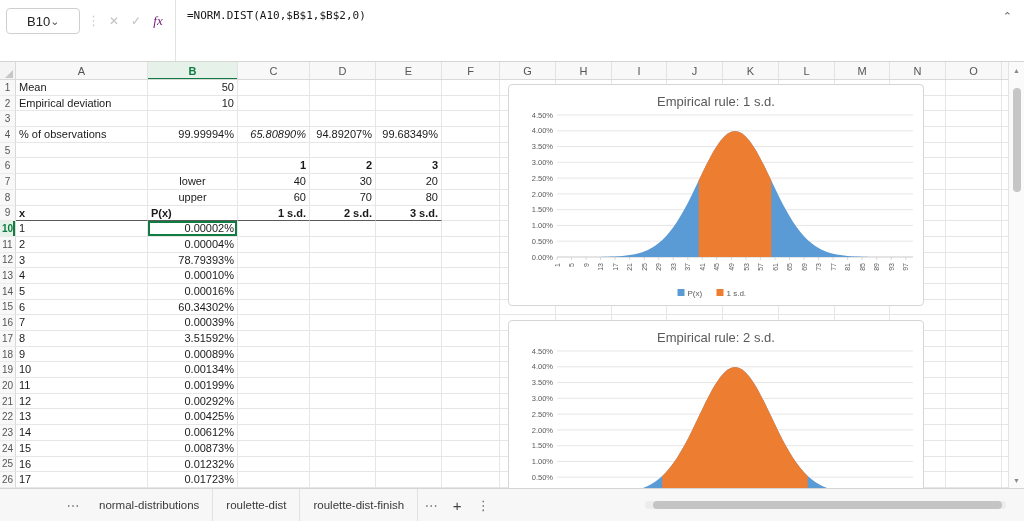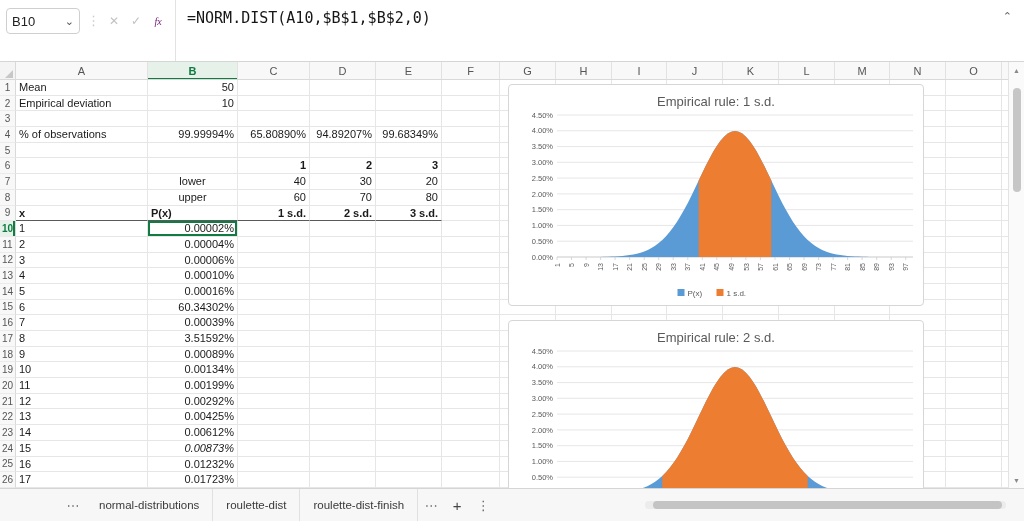--- a/index.html
+++ b/index.html
@@ -3,30 +3,30 @@
 <meta charset="utf-8">
 <style>
   * { margin:0; padding:0; box-sizing:border-box; }
   html,body { width:1024px; height:521px; overflow:hidden; }
   body { font-family:"Liberation Sans", sans-serif; background:#fff; position:relative; }
 
   
   .topbar { position:absolute; left:0; top:0; width:1024px; height:62px; background:#fff;
             border-bottom:1px solid #d5d5d5; display:flex; align-items:flex-start; }
   .namebox { margin:8px 0 0 6px; width:74px; height:26px; border:1px solid #cfcfcf; border-radius:4px;
-             display:flex; align-items:center; justify-content:space-between; padding:0 5px;
+             display:flex; align-items:center; justify-content:space-between; padding:0 20px;
              font-size:13px; color:#222; background:#fff; cursor:default; }
   .nb-chevron { font-size:11px; color:#555; }
   .handle { margin:13px 3px 0 7px; color:#c9c9c9; font-size:13px; }
   .fbtn { margin-top:10px; width:22px; height:22px; border:none; background:none; font-size:12px;
           color:#c2c2c2; display:flex; align-items:center; justify-content:center; }
-  .fbtn.fx { font-style:italic; color:#701a75; font-size:10px; font-family:"Liberation Serif", serif; }
+  .fbtn.fx { font-style:italic; color:#701a75; font-size:13px; font-family:"Liberation Serif", serif; }
   .fdiv { width:1px; height:61px; background:#e2e2e2; margin-left:6px; }
   .formula { flex:1; padding:9px 10px 0 11px; font-family:"DejaVu Sans Mono", monospace;
-             font-size:15px; color:#161616; white-space:pre; }
+             font-size:11px; color:#161616; white-space:pre; }
   .collapse { margin:10px 12px 0 0; color:#666; font-size:11px; }
 
   
   .colhdr-row { position:absolute; left:0; top:62px; width:1008px; height:18px; display:flex;
                 background:#f8f8f8; border-bottom:1px solid #d9d9d9; overflow:hidden; }
   .corner { width:16px; height:18px; flex:none; border-right:1px solid #d9d9d9; background:#f4f4f4; position:relative; }
   .corner:after { content:""; position:absolute; right:2px; bottom:2px; width:0; height:0;
                   border-left:8px solid transparent; border-bottom:8px solid #c7c7c7; }
   .colhdr { height:18px; flex:none; border-right:1px solid #e2e2e2; font-size:11px; color:#555;
             display:flex; align-items:center; justify-content:center; }
@@ -170,21 +170,21 @@
         <div class="cell" style="width: 56px;"></div>
         <div class="cell" style="width: 55px;"></div>
         <div class="cell" style="width: 56px;"></div>
         <div class="cell" style="width: 56px;"></div>
         <div class="cell" style="width: 40px;"></div>
       </div>
       <div class="grow">
         <div class="rowhdr">4</div>
         <div class="cell" style="width: 132px;">% of observations</div>
         <div class="cell a-r" style="width: 90px;">99.99994%</div>
-        <div class="cell a-r" style="width: 72px;">65.80890%</div>
+        <div class="cell a-r" style="width: 72px; font-style: italic;">65.80890%</div>
         <div class="cell a-r" style="width: 66px;">94.89207%</div>
         <div class="cell a-r" style="width: 66px;">99.68349%</div>
         <div class="cell" style="width: 58px;"></div>
         <div class="cell" style="width: 56px;"></div>
         <div class="cell" style="width: 56px;"></div>
         <div class="cell" style="width: 55px;"></div>
         <div class="cell" style="width: 56px;"></div>
         <div class="cell" style="width: 56px;"></div>
         <div class="cell" style="width: 56px;"></div>
         <div class="cell" style="width: 55px;"></div>
@@ -321,21 +321,21 @@
         <div class="cell" style="width: 56px;"></div>
         <div class="cell" style="width: 56px;"></div>
         <div class="cell" style="width: 55px;"></div>
         <div class="cell" style="width: 56px;"></div>
         <div class="cell" style="width: 56px;"></div>
         <div class="cell" style="width: 40px;"></div>
       </div>
       <div class="grow">
         <div class="rowhdr">12</div>
         <div class="cell" style="width: 132px;">3</div>
-        <div class="cell a-r" style="width: 90px;">0.00006%</div>
+        <div class="cell a-r" style="width: 90px;">78.79393%</div>
         <div class="cell" style="width: 72px;"></div>
         <div class="cell" style="width: 66px;"></div>
         <div class="cell" style="width: 66px;"></div>
         <div class="cell" style="width: 58px;"></div>
         <div class="cell" style="width: 56px;"></div>
         <div class="cell" style="width: 56px;"></div>
         <div class="cell" style="width: 55px;"></div>
         <div class="cell" style="width: 56px;"></div>
         <div class="cell" style="width: 56px;"></div>
         <div class="cell" style="width: 56px;"></div>
@@ -549,21 +549,21 @@
         <div class="cell" style="width: 56px;"></div>
         <div class="cell" style="width: 56px;"></div>
         <div class="cell" style="width: 55px;"></div>
         <div class="cell" style="width: 56px;"></div>
         <div class="cell" style="width: 56px;"></div>
         <div class="cell" style="width: 40px;"></div>
       </div>
       <div class="grow">
         <div class="rowhdr">24</div>
         <div class="cell" style="width: 132px;">15</div>
-        <div class="cell a-r" style="width: 90px; font-style: italic;">0.00873%</div>
+        <div class="cell a-r" style="width: 90px;">0.00873%</div>
         <div class="cell" style="width: 72px;"></div>
         <div class="cell" style="width: 66px;"></div>
         <div class="cell" style="width: 66px;"></div>
         <div class="cell" style="width: 58px;"></div>
         <div class="cell" style="width: 56px;"></div>
         <div class="cell" style="width: 56px;"></div>
         <div class="cell" style="width: 55px;"></div>
         <div class="cell" style="width: 56px;"></div>
         <div class="cell" style="width: 56px;"></div>
         <div class="cell" style="width: 56px;"></div>

